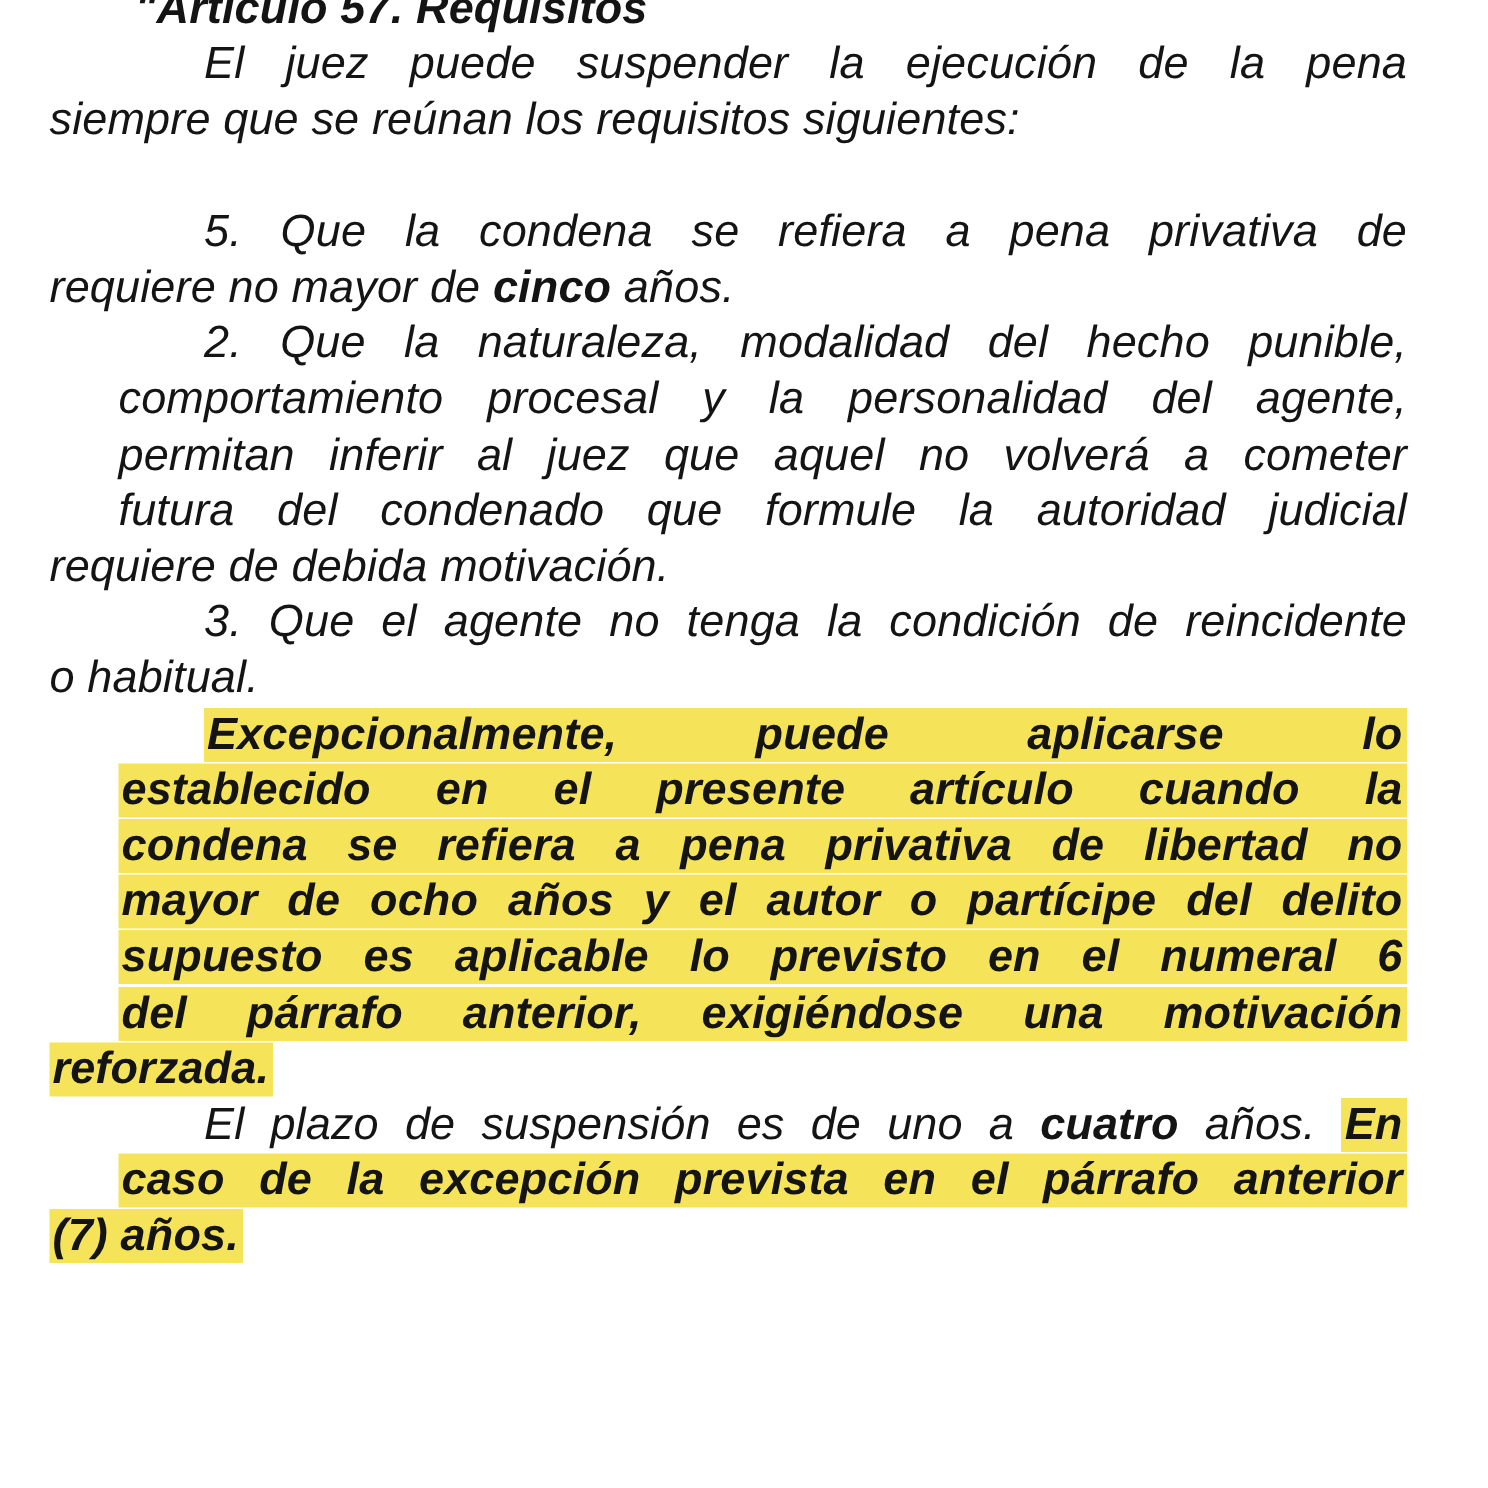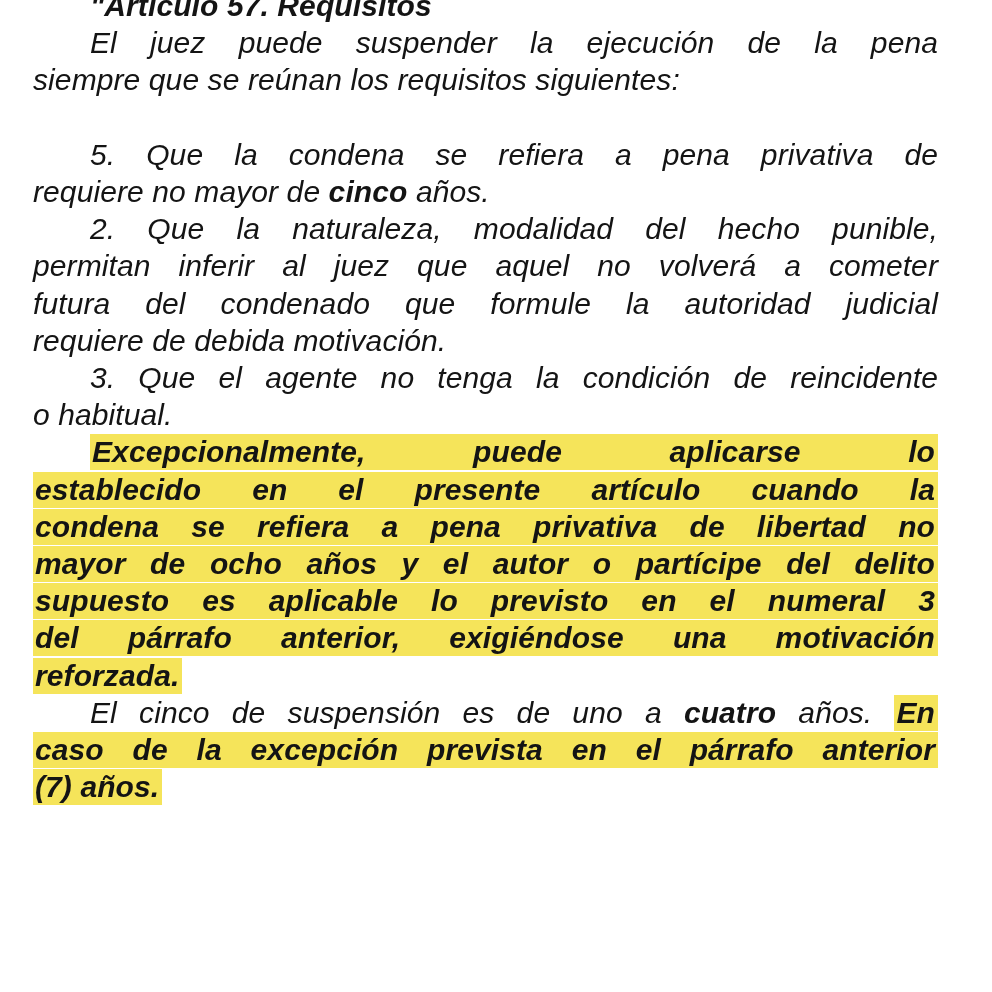--- a/index.html
+++ b/index.html
@@ -25,20 +25,21 @@
     color: #141414;
     letter-spacing: 0.1px;
   }
   .line {
     min-height: 37.2px;
   }
   .line.j {
     text-align: justify;
     -moz-text-align-last: justify;
     text-align-last: justify;
+    margin-left: 46px;
   }
   .line.ind {
     text-indent: 57px;
   }
   .seg.b {
     font-weight: bold;
   }
   .seg.h {
     background-color: var(--hl, #F5E45A);
     padding: 1px 3px 2px 2px;
@@ -53,28 +54,29 @@
 <body>
 
 <div class="doc" style="color: rgb(20, 20, 20);">
     <div class="line ind title-line"><span class="seg b">"Artículo 57. Requisitos</span></div>
     <div class="line j ind"><span class="seg">El juez puede suspender la ejecución de la pena</span></div>
     <div class="line"><span class="seg">siempre que se reúnan los requisitos siguientes:</span></div>
     <div class="line"></div>
     <div class="line j ind"><span class="seg">5. Que la condena se refiera a pena privativa de</span></div>
     <div class="line"><span class="seg">requiere no mayor de </span><span class="seg b">cinco</span><span class="seg"> años.</span></div>
     <div class="line j ind"><span class="seg">2. Que la naturaleza, modalidad del hecho punible,</span></div>
+    <div class="line j"><span class="seg">comportamiento procesal y la personalidad del agente,</span></div>
     <div class="line j"><span class="seg">permitan inferir al juez que aquel no volverá a cometer</span></div>
     <div class="line j"><span class="seg">futura del condenado que formule la autoridad judicial</span></div>
     <div class="line"><span class="seg">requiere de debida motivación.</span></div>
     <div class="line j ind"><span class="seg">3. Que el agente no tenga la condición de reincidente</span></div>
     <div class="line"><span class="seg">o habitual.</span></div>
     <div class="line j ind"><span class="seg b h">Excepcionalmente, puede aplicarse lo</span></div>
     <div class="line j"><span class="seg b h">establecido en el presente artículo cuando la</span></div>
     <div class="line j"><span class="seg b h">condena se refiera a pena privativa de libertad no</span></div>
     <div class="line j"><span class="seg b h">mayor de ocho años y el autor o partícipe del delito</span></div>
-    <div class="line j"><span class="seg b h">supuesto es aplicable lo previsto en el numeral 3</span></div>
+    <div class="line j"><span class="seg b h">supuesto es aplicable lo previsto en el numeral 6</span></div>
     <div class="line j"><span class="seg b h">del párrafo anterior, exigiéndose una motivación</span></div>
     <div class="line"><span class="seg b h">reforzada.</span></div>
-    <div class="line j ind"><span class="seg">El cinco de suspensión es de uno a </span><span class="seg b">cuatro</span><span class="seg"> años. </span><span class="seg b h">En</span></div>
+    <div class="line j ind"><span class="seg">El plazo de suspensión es de uno a </span><span class="seg b">cuatro</span><span class="seg"> años. </span><span class="seg b h">En</span></div>
     <div class="line j"><span class="seg b h">caso de la excepción prevista en el párrafo anterior</span></div>
     <div class="line"><span class="seg b h">(7) años.</span></div>
   </div>
 
 </body></html>

